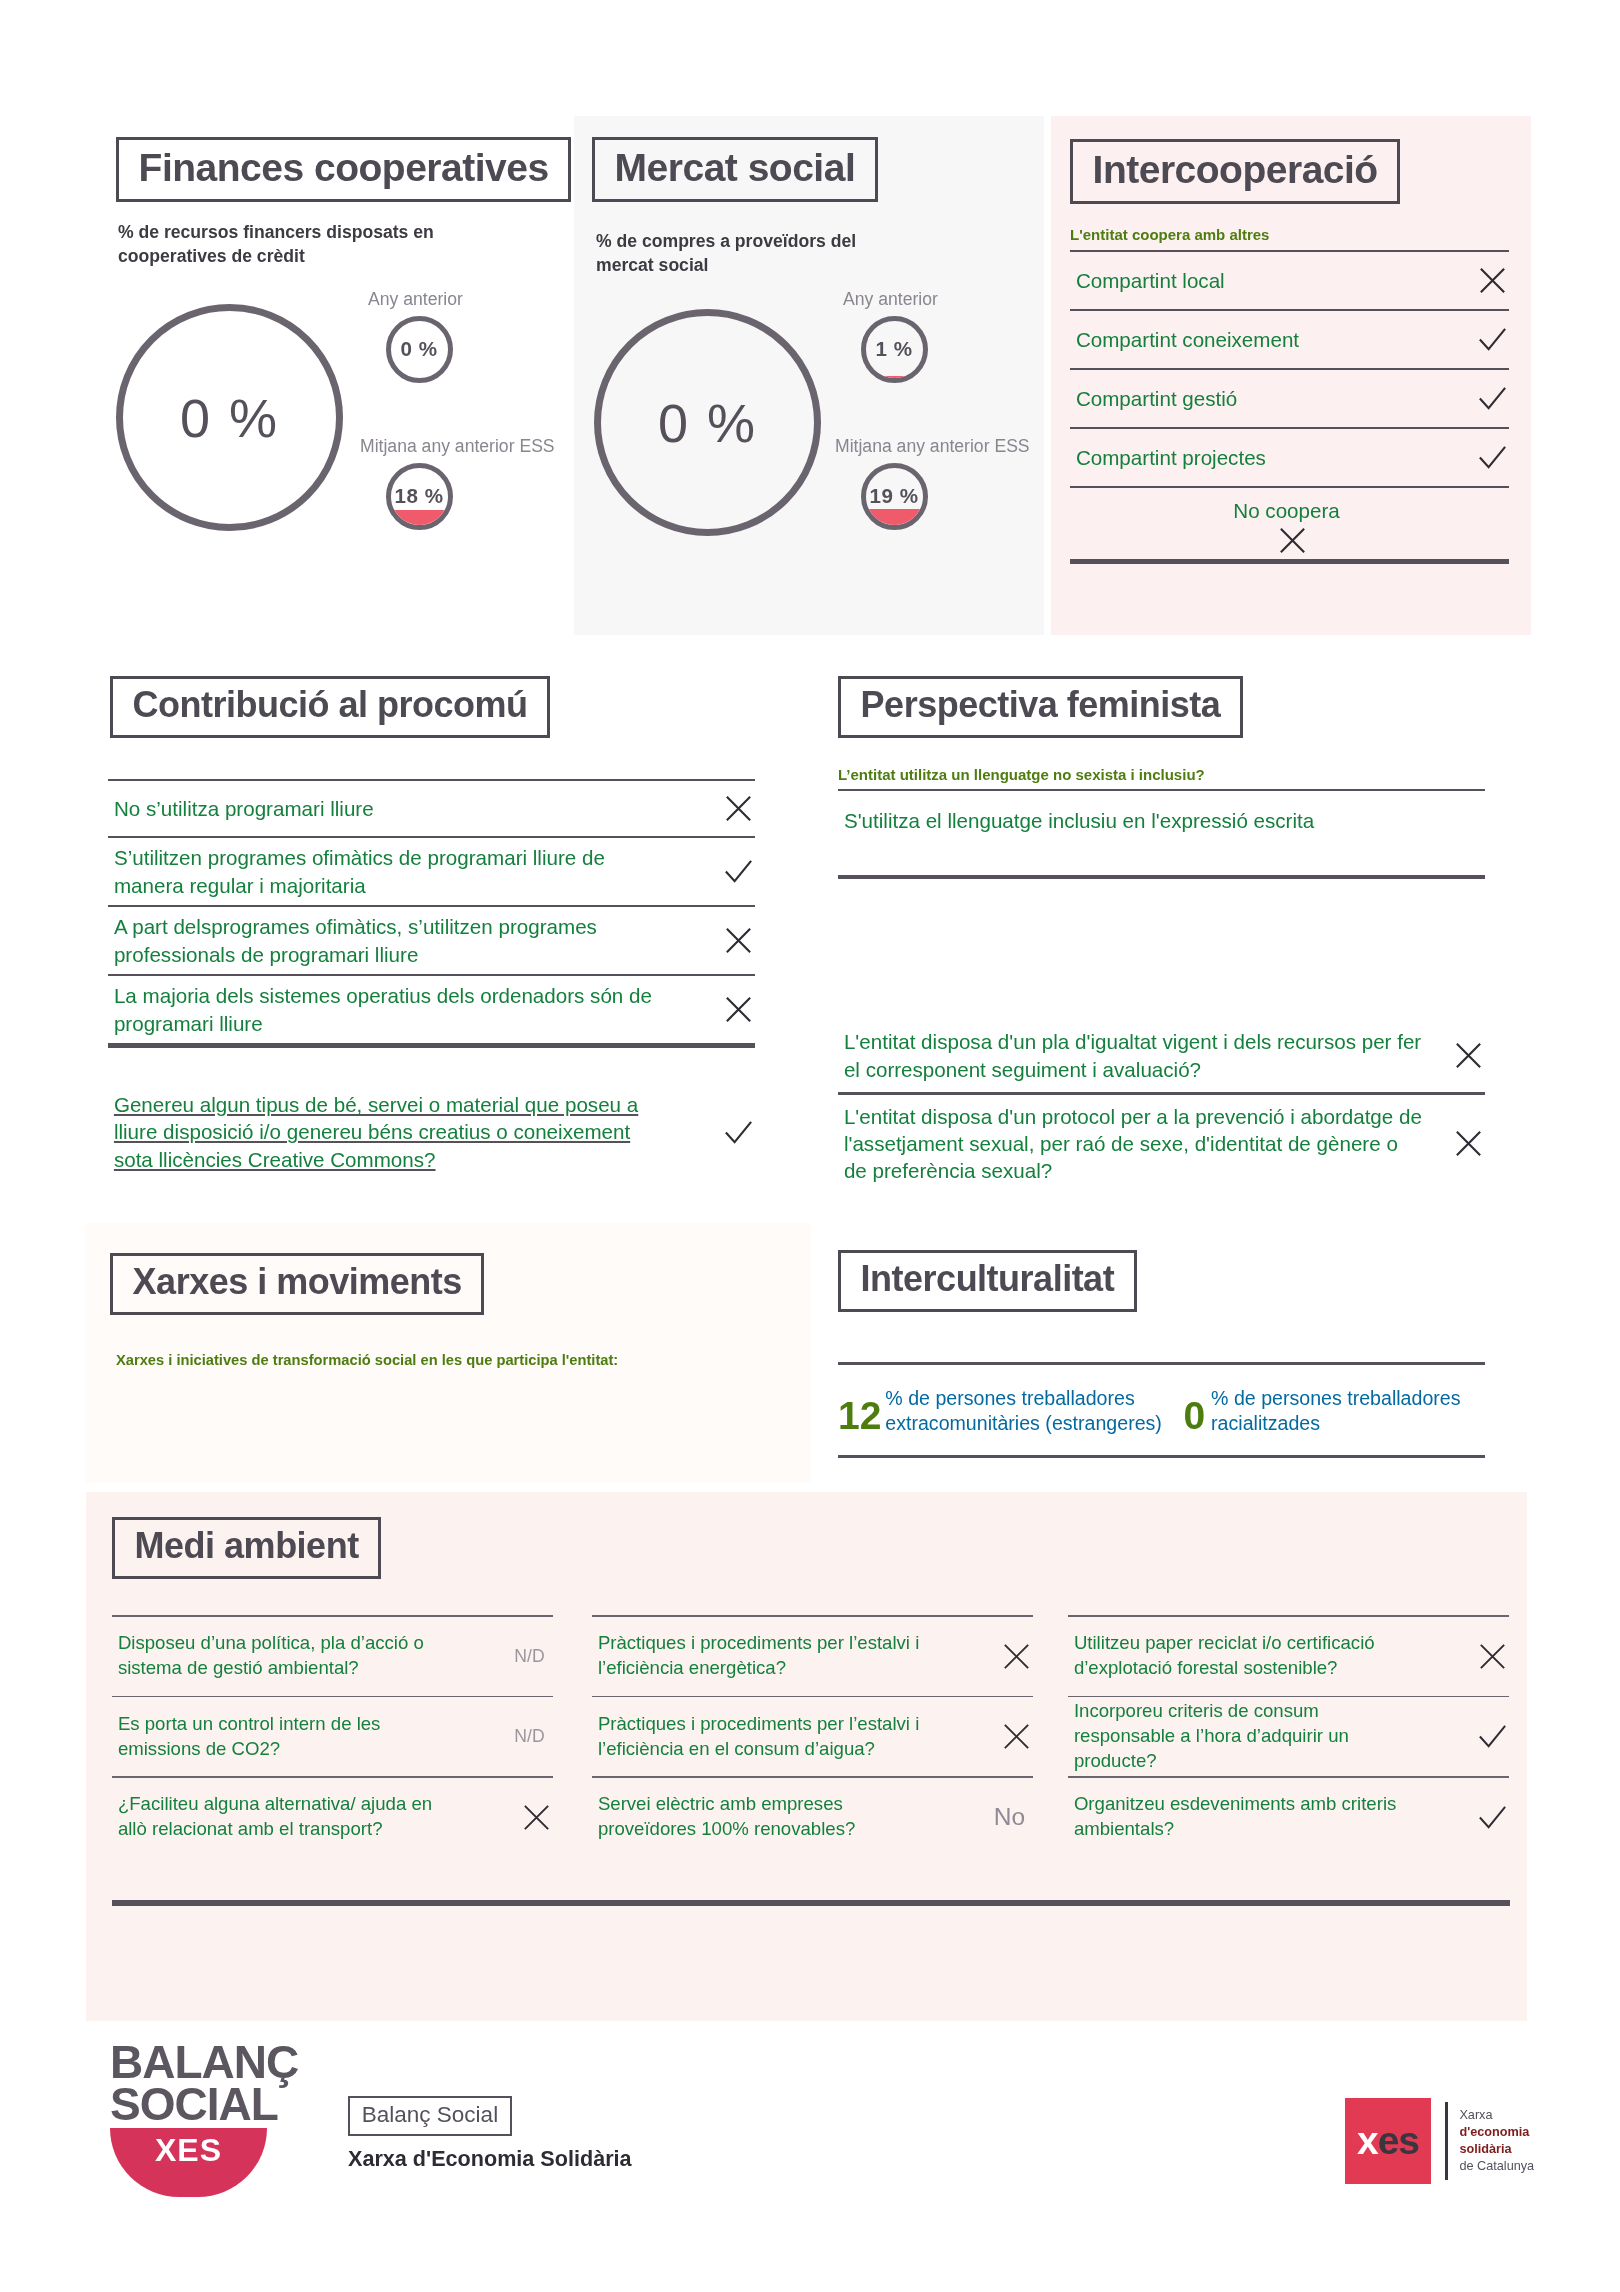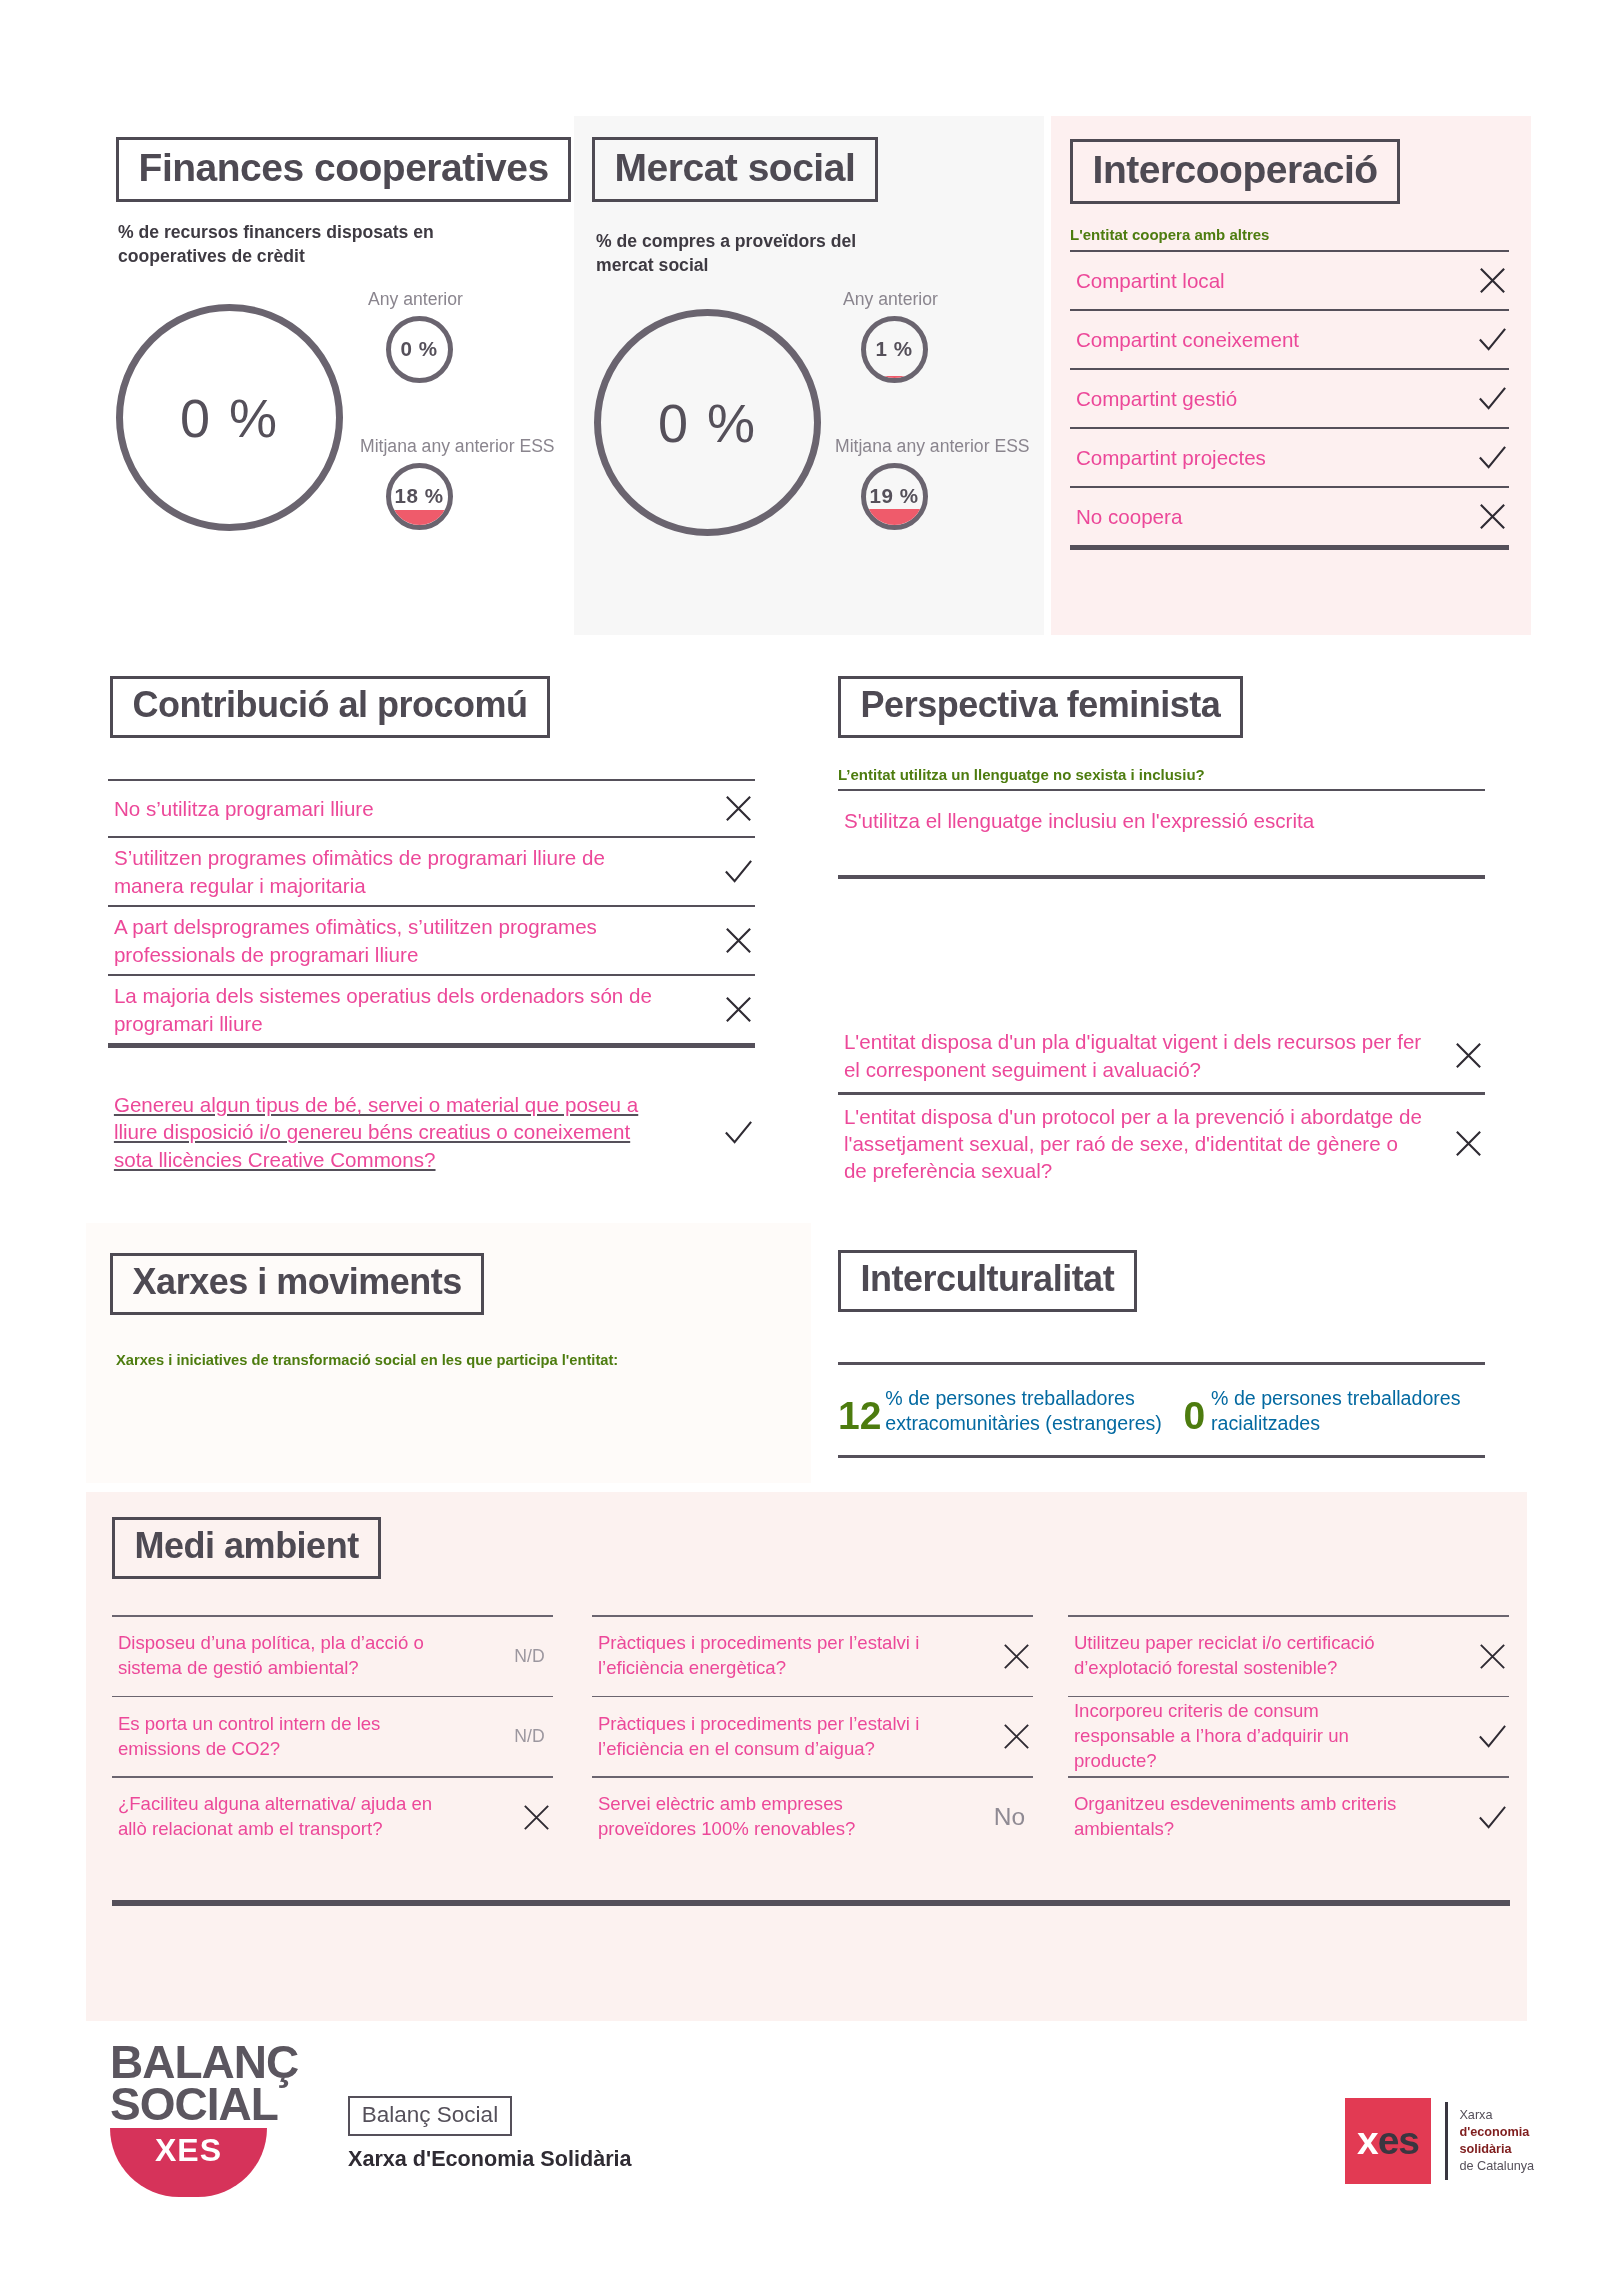--- a/index.html
+++ b/index.html
@@ -97,21 +97,21 @@
   .row {
     display: flex;
     align-items: center;
     justify-content: space-between;
     box-sizing: border-box;
     padding: 8.8px 0 8.8px 5.9px;
   }
   .row .txt {
     font-size: 20.6px;
     line-height: 1.32;
-    color: #ec4899;
+    color: #15803d;
     font-weight: normal;
     padding-right: 11.8px;
   }
   .mark { flex: 0 0 auto; width: 33px; height: 33px; }
   .mark svg { display: block; width: 100%; height: 100%; }
   .nd {
     flex: 0 0 auto;
     font-size: 17.6px;
     color: #9c979f;
     width: 47px;
@@ -284,21 +284,21 @@
     <div class="row" style="height:57px;">
       <div class="txt">Compartint projectes</div>
       <div class="mark">
         <svg viewBox="0 0 34 34">
             <path d="M4 17 L13 27 L30 6" stroke="#2f2b33" stroke-width="2.2" fill="none"></path>
           </svg>
       </div>
     </div>
     <div class="hr"></div>
 
-    <div class="row" style="height:57px;">
+    <div class="row" style="height:71px;flex-direction:column;">
       <div class="txt">No coopera</div>
       <div class="mark">
         <svg viewBox="0 0 34 34">
             <path d="M5 5 L29 29 M29 5 L5 29" stroke="#2f2b33" stroke-width="2.2" fill="none"></path>
           </svg>
       </div>
     </div>
     <div class="hr-bot-thick"></div>
   </div>
 

